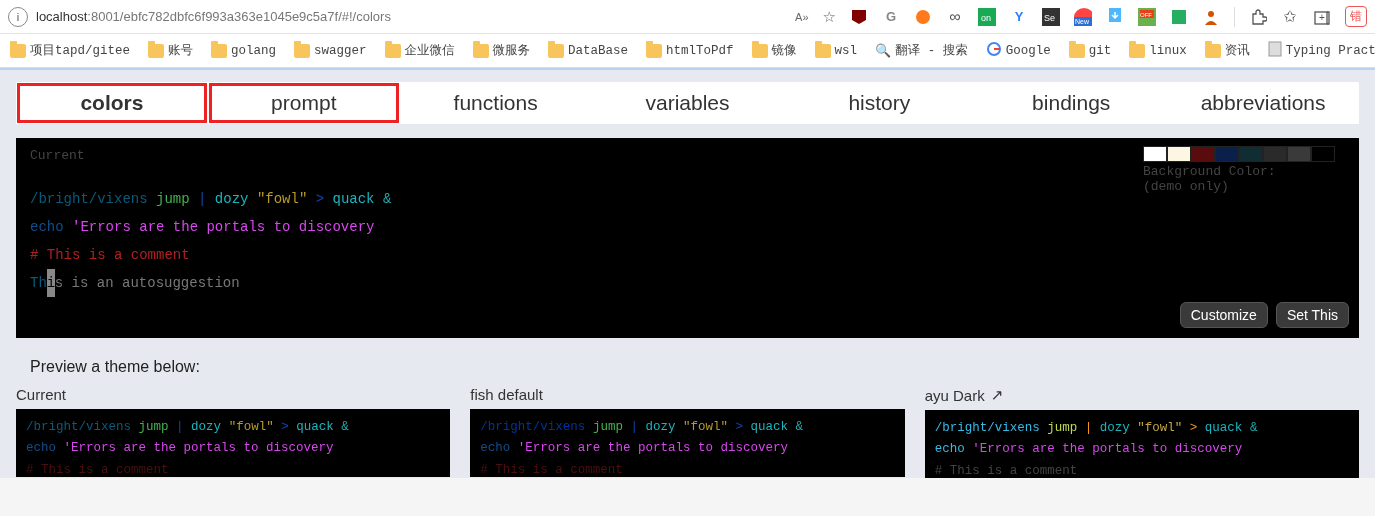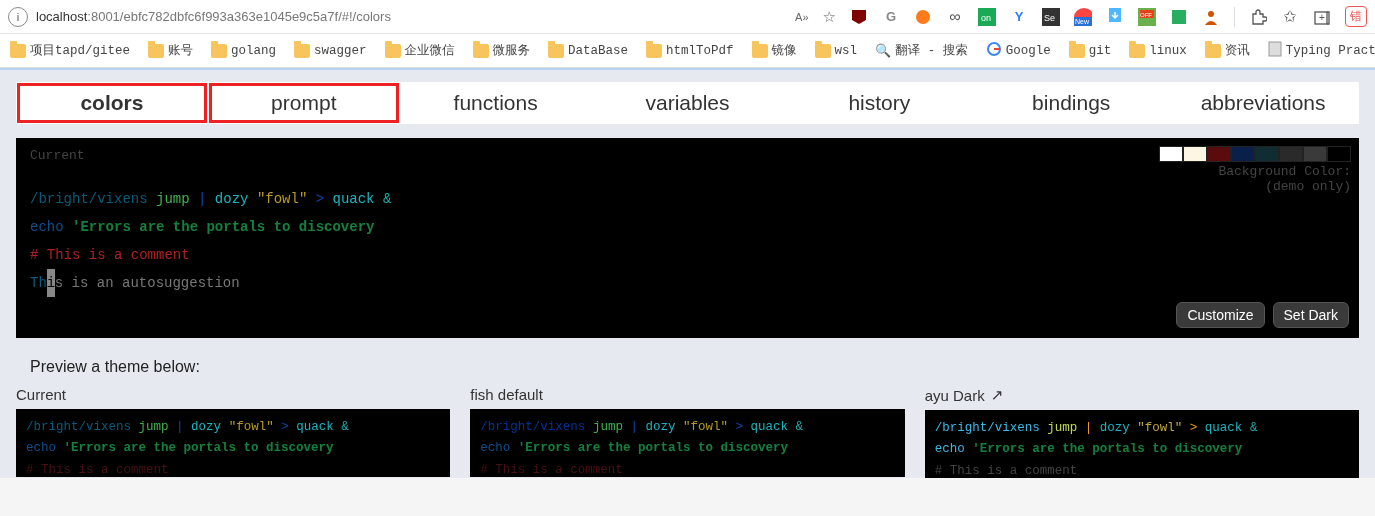--- a/index.html
+++ b/index.html
@@ -24,21 +24,21 @@
 
 .page { background:#e6e9f0; padding:12px 0 0 0; border-top:2px solid #b7d3f0; }
 
 .tabs { display:flex; background:#fff; height:42px; margin:0 16px 0 16px; border-radius:2px 2px 0 0; }
 .tab { flex:1; display:flex; align-items:center; justify-content:center; font-size:21px; color:#333; cursor:pointer; }
 .tab.hi { outline:3px solid #e22; outline-offset:-4px; }
 .tab.active { font-weight:600; }
 
 .terminal { position:relative; margin:14px 16px 0 16px; background:#000; height:200px; font-family:"Consolas","Courier New",monospace; font-size:14px; color:#aaa; padding:10px 14px; }
 .terminal .lbl-current { color:#444; font-size:13px; }
-.bgcolor-box { position:absolute; top:8px; right:8px; text-align:right; }
+.bgcolor-box { position:absolute; top:8px; right:24px; text-align:left; }
 .bgcolor-box .lbl { color:#444; font-size:13px; }
 .swatch-row { display:flex; gap:0; margin-bottom:2px; }
 .swatch { width:24px; height:16px; border:1px solid #222; }
 .term-lines { margin-top:22px; line-height:2.0; }
 .btnrow { position:absolute; right:10px; bottom:10px; display:flex; gap:8px; }
 .btnrow button { background:#3a3a3a; color:#fff; border:1px solid #555; padding:4px 10px; font-size:14px; cursor:pointer; border-radius:6px; }
 
 .preview-label { margin:20px 0 10px 30px; font-size:16px; color:#222; }
 
 .themes { display:flex; gap:20px; margin:0 16px; }
@@ -54,21 +54,21 @@
 .tk-cmd-ayu   { color:#c2d94c; }
 .tk-pipe      { color:#14a; }
 .tk-pipe-ayu  { color:#f29718; }
 .tk-arg       { color:#1bb5c0; }
 .tk-str       { color:#b79b24; }
 .tk-str-ayu   { color:#c2a642; }
 .tk-redir     { color:#14a; }
 .tk-amp       { color:#2aa; }
 .tk-echo      { color:#104e8b; }
 .tk-echo-ayu  { color:#39bae6; }
-.tk-errstr    { color:#15803d;font-weight:bold; }
+.tk-errstr    { color:#d946ef; }
 .tk-comment   { color:#b02020; }
 .tk-comment-dim { color:#4a1010; }
 .tk-auto      { color:#777; }
 .tk-auto2     { color:#444; }
 .tk-th        { color:#0a5a7a; }
 .tk-cursor    { display:inline-block; background:#888; color:#000; width:8px; }
 </style>
 </head>
 <body>
 
@@ -271,21 +271,21 @@
       </div>
       <div>
         <span class="tk-comment"># This is a comment</span>
       </div>
       <div>
         <span class="tk-th">Th</span><span class="tk-cursor">i</span><span class="tk-auto">s is an autosuggestion</span>
       </div>
     </div>
     <div class="btnrow">
       <button>Customize</button>
-      <button>Set Dark</button>
+      <button>Set This</button>
     </div>
   </div>
 
   <div class="preview-label">Preview a theme below:</div>
 
   <div class="themes">
       <div class="theme-col">
         <div class="theme-title">Current</div>
         <div class="theme-term">
           <div><span class="tk-path-mid">/bright/vixens</span> <span class="tk-cmd">jump</span> <span class="tk-pipe">|</span> <span class="tk-arg">dozy</span> <span class="tk-str">"fowl"</span> <span class="tk-pipe">&gt;</span> <span class="tk-arg">quack</span> <span class="tk-amp">&amp;</span></div>

